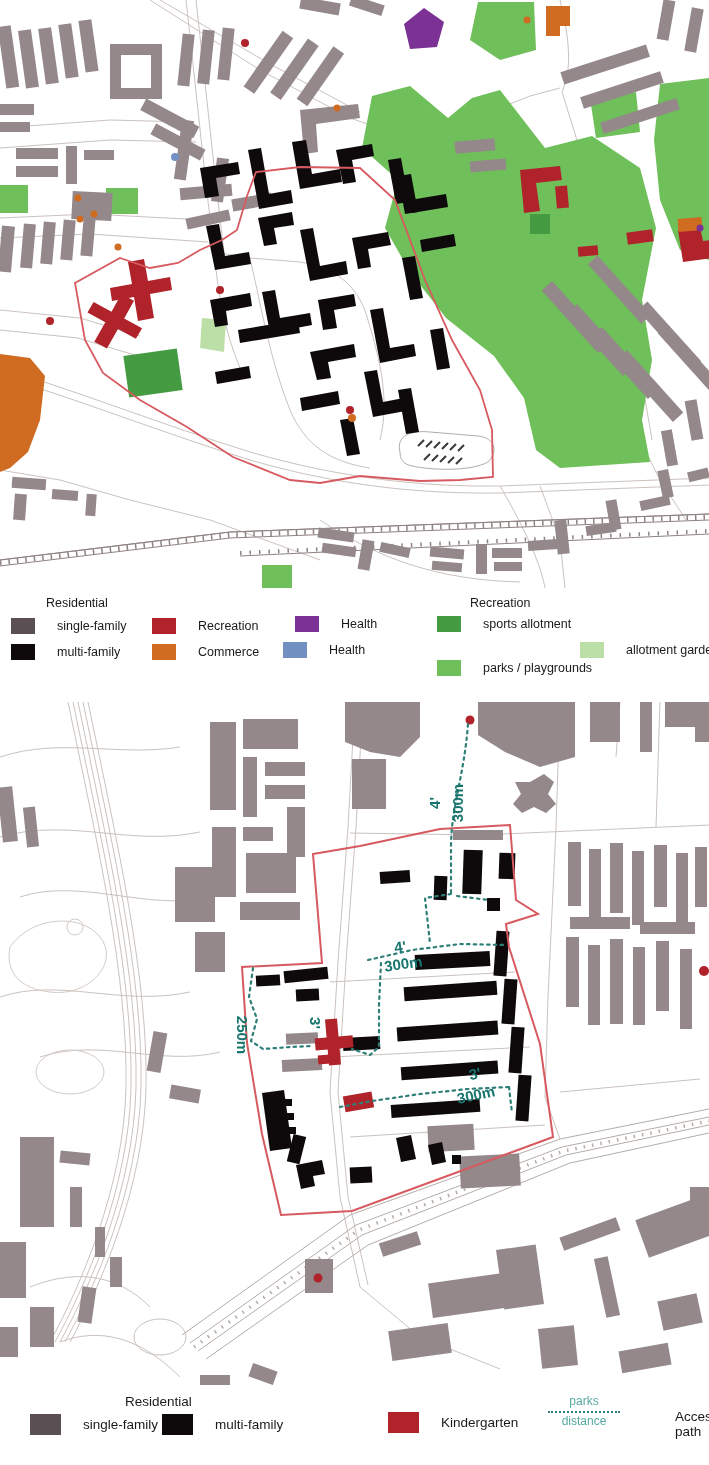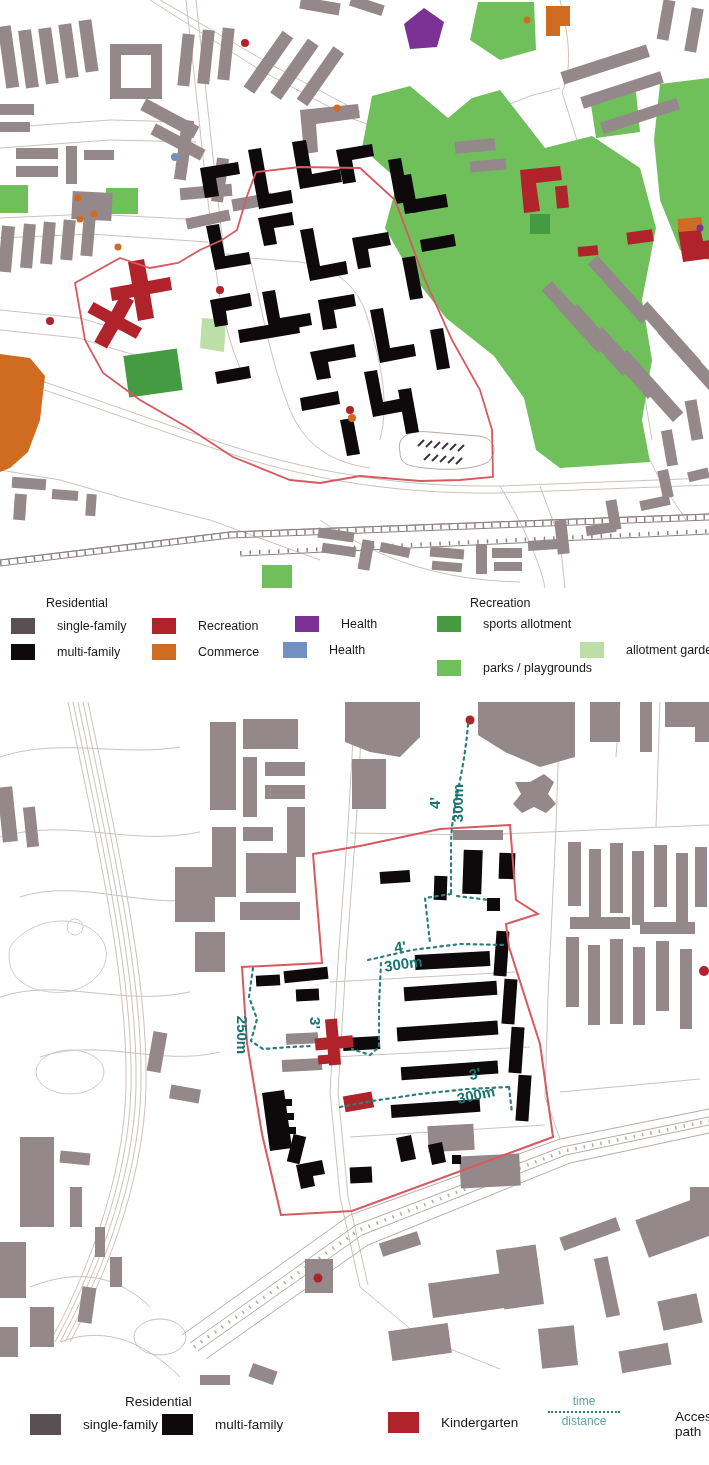--- a/index.html
+++ b/index.html
@@ -469,18 +469,18 @@
   </div>
   <div class="lg-item" style="left:162px;top:22px">
     <div class="lg-sw" style="background-color: rgb(14, 10, 12);"></div>
     <div class="lg-label">multi-family</div>
   </div>
   <div class="lg-item" style="left:388px;top:20px">
     <div class="lg-sw" style="background-color: rgb(176, 35, 42);"></div>
     <div class="lg-label">Kindergarten</div>
   </div>
   <div class="tealbox" style="left:548px;top:3px">
-    <div class="t" style="color: rgb(88, 169, 162);">time</div>
+    <div class="t" style="color: rgb(88, 169, 162);">parks</div>
     <div class="dotline" style="border-color: rgb(46, 127, 120);"></div>
     <div class="t" style="color: rgb(88, 169, 162);">distance</div>
   </div>
   <div class="access-label" style="left:627px;top:17px">Access path</div>
 </div>
 
 </body></html>

